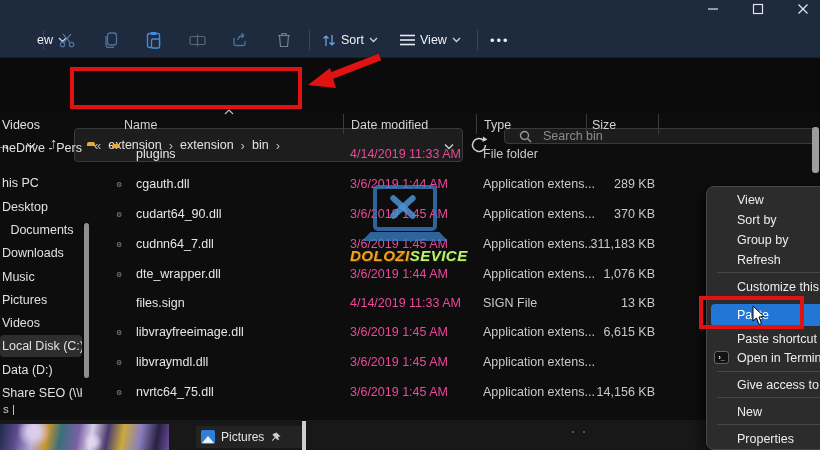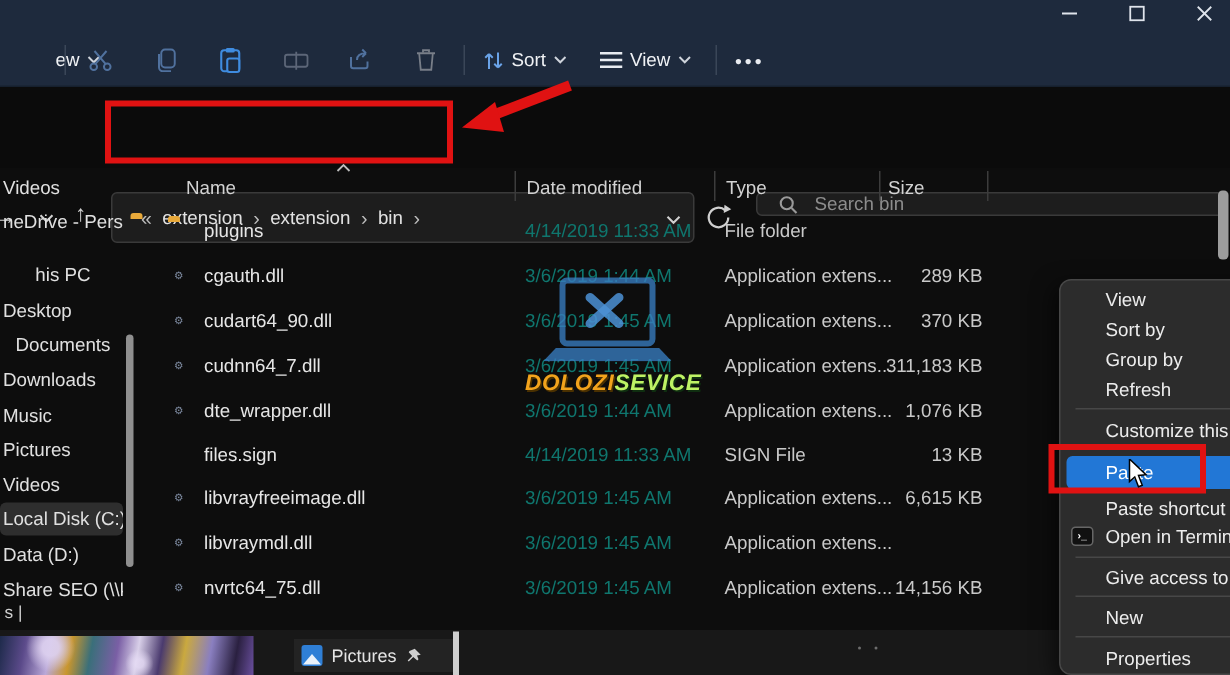--- a/index.html
+++ b/index.html
@@ -41,21 +41,21 @@
   .side-item.selected { background:#2e2e2e; border-radius:4px; }
   #side-scroll { left:84px; width:5px; background:#8f8f8f; border-radius:3px; }
 
   
   .colhead { position:absolute; top:114px; height:22px; line-height:22px; font-size:12.5px;
     color:#d2d2d2; }
   .colsep { position:absolute; top:114px; width:1px; height:20px; background:#3c3c3c; }
   .frow { position:absolute; left:100px; width:700px; height:30px; }
   .ficon { position:absolute; left:12px; top:7px; width:17px; height:15px; }
   .fname { position:absolute; left:36px; top:7px; font-size:12.5px; color:#e6e6e6; white-space:nowrap; }
-  .fdate { position:absolute; left:250px; top:7px; font-size:12.5px; color:#0f766e; white-space:nowrap; }
+  .fdate { position:absolute; left:250px; top:7px; font-size:12.5px; color:#ec4899; white-space:nowrap; }
   .ftype { position:absolute; left:383px; top:7px; font-size:12.5px; color:#c9c9c9; white-space:nowrap; }
   .fsize { position:absolute; left:440px; top:7px; width:115px; text-align:right; font-size:12.5px; color:#c9c9c9; }
   #list-scroll { left:812px; top:127px; width:7px; height:46px; background:#9d9d9d; border-radius:3px; }
 
   
   .folder { width:17px; height:13px; background:#f7c63f; border-radius:2px; position:relative; margin-top:2px;}
   .folder:before { content:""; position:absolute; left:0; top:-3px; width:8px; height:4px;
     background:#e8a93a; border-radius:2px 2px 0 0; }
   .page { width:12px; height:15px; background:#f2f2f2; border-radius:1px; position:relative; margin-left:2px;}
   .page .gear { position:absolute; left:2px; top:4px; font-size:7px; color:#7d8aa0; line-height:7px; }
@@ -226,21 +226,21 @@
         <circle cx="5.5" cy="5.5" r="4" fill="none" stroke="#9a9a9a" stroke-width="1.4"></circle>
         <line x1="8.7" y1="8.7" x2="12" y2="12" stroke="#9a9a9a" stroke-width="1.4"></line>
       </svg>
       <input type="text" placeholder="Search bin" style="">
     </div>
   </div>
 
   <div>
     <div class="abs side-item" style="top:114px;">Videos</div>
     <div class="abs side-item" style="top:137px;">neDrive - Person</div>
-    <div class="abs side-item" style="top:172px;text-align:center;">his PC</div>
+    <div class="abs side-item" style="top:172px;">his PC</div>
     <div class="abs side-item" style="top:196px;">Desktop</div>
     <div class="abs side-item" style="top:219px;text-align:center;">Documents</div>
     <div class="abs side-item" style="top:242px;">Downloads</div>
     <div class="abs side-item" style="top:266px;">Music</div>
     <div class="abs side-item" style="top:289px;">Pictures</div>
     <div class="abs side-item" style="top:312px;">Videos</div>
     <div class="abs side-item selected" style="top:335px;">Local Disk (C:)</div>
     <div class="abs side-item" style="top:359px;">Data (D:)</div>
     <div class="abs side-item" style="top:382px;">Share SEO (\\kha</div>
     <div class="abs" id="side-scroll" style="top:223px; height:155px;"></div>

